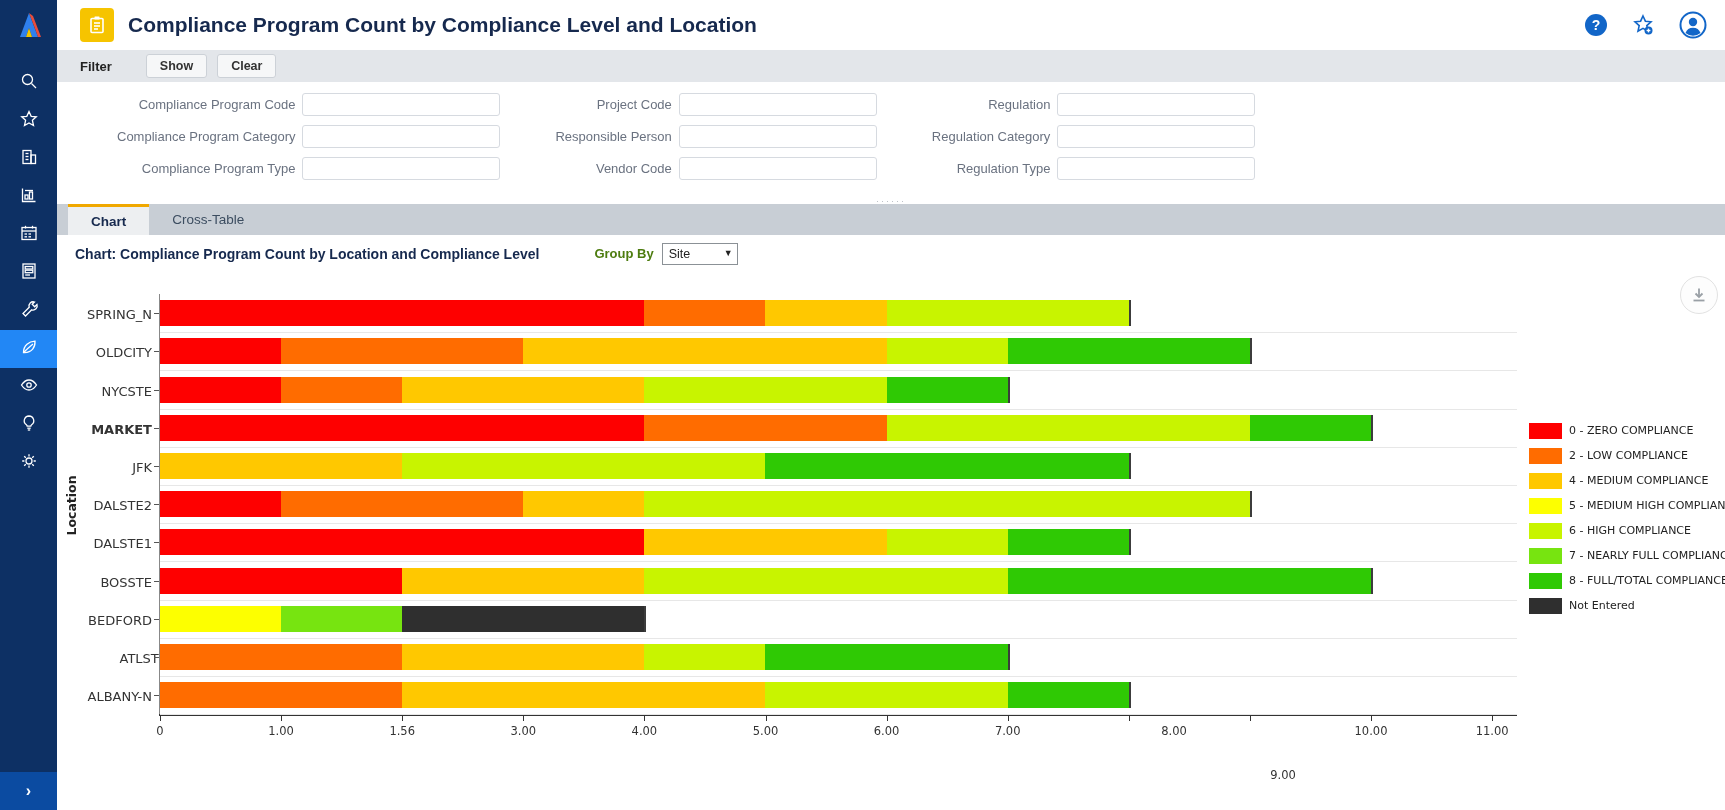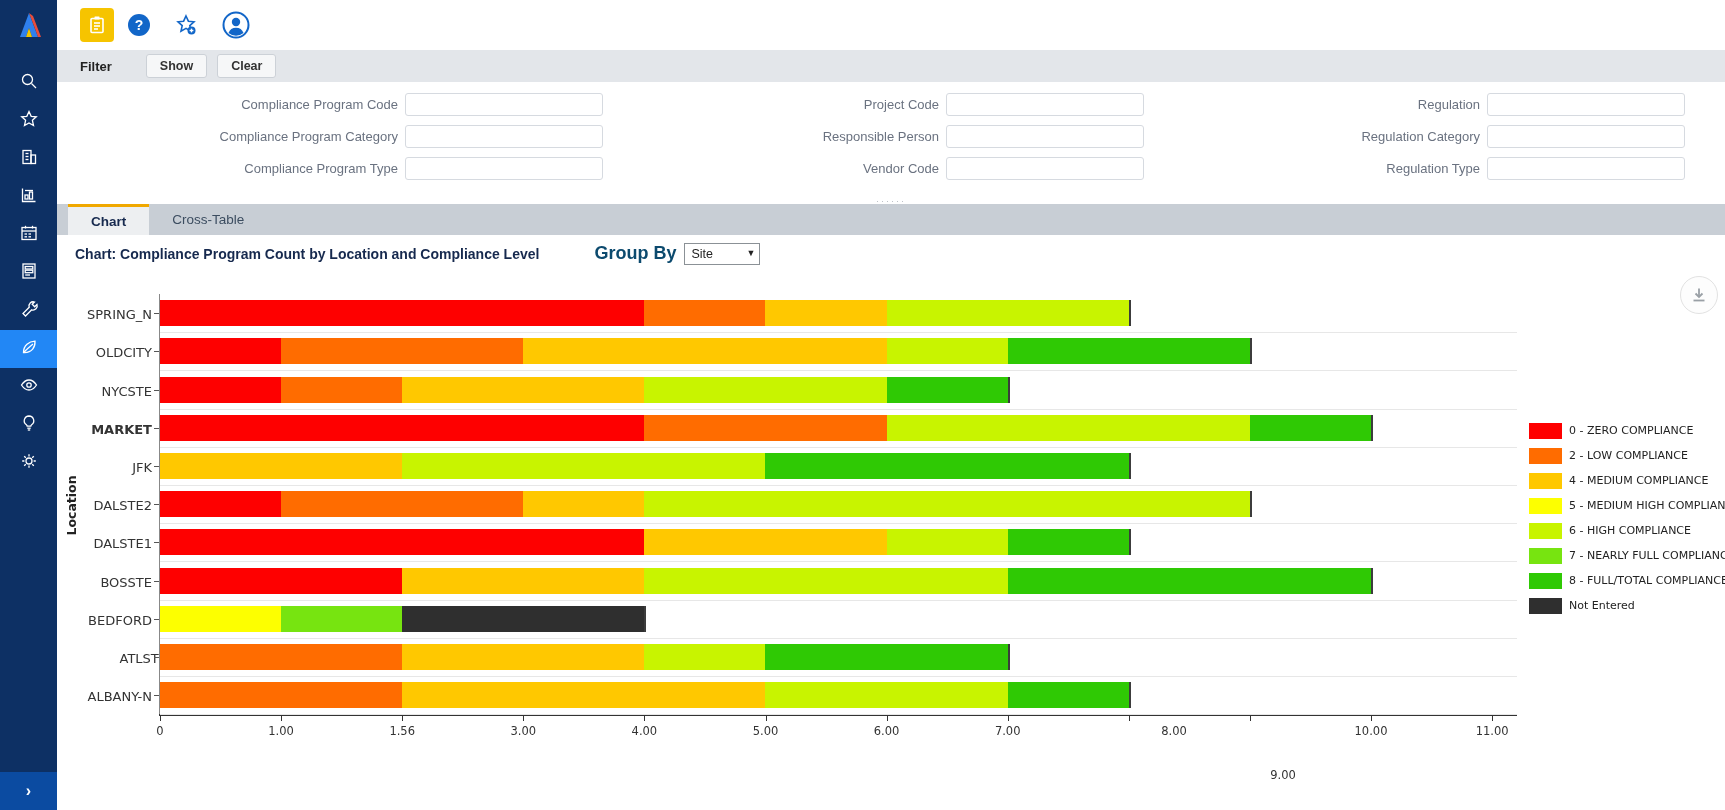--- a/index.html
+++ b/index.html
@@ -21,33 +21,33 @@
   .page-title { font-size:21px; font-weight:bold; color:#16294e; flex:1; }
   .hdr-right { display:flex; align-items:center; gap:24px; }
   .help-circle { width:22px; height:22px; border-radius:50%; background:#1266c8; color:#fff; font-size:14px; font-weight:bold; display:flex; align-items:center; justify-content:center; cursor:pointer; }
   .icon-btn { cursor:pointer; display:flex; align-items:center; }
 
   .filter-bar { height:32px; background:#e3e6ea; display:flex; align-items:center; padding-left:23px; gap:10px; }
   .filter-label { font-size:13px; font-weight:bold; color:#222; margin-right:24px; }
   .fbtn { font-size:12.5px; font-weight:bold; color:#333; background:#f6f7f8; border:1px solid #ccd1d7; border-radius:3px; padding:4px 13px; cursor:pointer; }
 
   .filter-form { height:122px; background:#fff; position:relative; padding:11px 40px 0 60px; }
-  .filter-grid { display:grid; grid-template-columns:1fr 1fr 1fr; column-gap:55px; row-gap:9px; }
+  .filter-grid { display:grid; grid-template-columns:1fr 1fr 1fr 1fr 1fr; column-gap:55px; row-gap:9px; }
   .ffield { display:flex; align-items:center; height:23px; }
   .ffield label { flex:1; text-align:right; font-size:13px; color:#6a7280; margin-right:7px; white-space:nowrap; }
   .ffield input { width:198px; height:23px; border:1px solid #d6dae0; border-radius:3px; background:#fff; padding:0 6px; font-size:12px; color:#333; }
   .grip { position:absolute; left:50%; bottom:1px; transform:translateX(-50%); color:#b5bac0; font-size:9px; letter-spacing:2px; line-height:4px; text-align:center; }
 
   .tab-bar { height:31px; background:#c8ced5; display:flex; align-items:stretch; padding-left:11px; }
   .tab { padding:0 23px; display:flex; align-items:center; font-size:13.5px; color:#3c4d60; cursor:pointer; }
   .tab.active { background:#edeff1; border-top:3px solid #f0a800; font-weight:bold; color:#16294e; }
 
   .chart-header { height:37px; background:#fff; display:flex; align-items:center; padding-left:18px; }
   .chart-title { font-size:14px; font-weight:bold; color:#16294e; }
-  .groupby-label { font-size:18px; font-weight:bold; color:#0c4a6e; margin-left:55px; margin-right:8px; }
+  .groupby-label { font-size:13px; font-weight:bold; color:#4d7c0f; margin-left:55px; margin-right:8px; }
   .groupby-wrap { position:relative; }
   .groupby-wrap select { width:76px; height:22px; font-size:12.5px; color:#222; border:1px solid #8b9196; background:#fff; border-radius:0;
     appearance:none; -webkit-appearance:none; padding:0 16px 0 6px; }
   .groupby-wrap:after { content:"▼"; position:absolute; right:5px; top:5px; font-size:9px; color:#222; pointer-events:none; }
 
   
   .chart-area { position:relative; height:538px; background:#fff; font-family:"DejaVu Sans",sans-serif; }
   .row-line { position:absolute; left:103px; width:1357px; height:1px; background:#e7e7e7; }
   .bar { position:absolute; height:26px; display:flex; border-right:2px solid #3c3c3c; }
   .seg { height:100%; }
@@ -166,20 +166,21 @@
   <div class="header">
     <div class="hdr-icon">
       <svg width="20" height="20" viewBox="0 0 20 20" fill="none" stroke="#fff" stroke-width="1.6">
         <rect x="4" y="3.5" width="12" height="14" rx="1"></rect>
         <rect x="7.5" y="1.5" width="5" height="3" rx="0.5" fill="#fff" stroke="none"></rect>
         <line x1="7" y1="8" x2="13" y2="8"></line>
           <line x1="7" y1="11" x2="13" y2="11"></line>
           <line x1="7" y1="14" x2="11" y2="14"></line>
       </svg>
     </div>
+    <div class="page-title">Compliance Program Count by Compliance Level and Location</div>
     <div class="hdr-right">
       <div class="help-circle">?</div>
       <div class="icon-btn">
         <svg width="24" height="24" viewBox="0 0 24 24" fill="none" stroke="#1266c8" stroke-width="1.6">
           <path d="M12 3l2.4 5.2 5.6.6-4.2 3.8 1.2 5.6L12 15.4 7 18.2l1.2-5.6L4 8.8l5.6-.6z"></path>
           <circle cx="17.5" cy="17.5" r="4" fill="#1266c8" stroke="none"></circle>
           <line x1="17.5" y1="15.6" x2="17.5" y2="19.4" stroke="#fff" stroke-width="1.4"></line>
           <line x1="15.6" y1="17.5" x2="19.4" y2="17.5" stroke="#fff" stroke-width="1.4"></line>
         </svg>
       </div>

